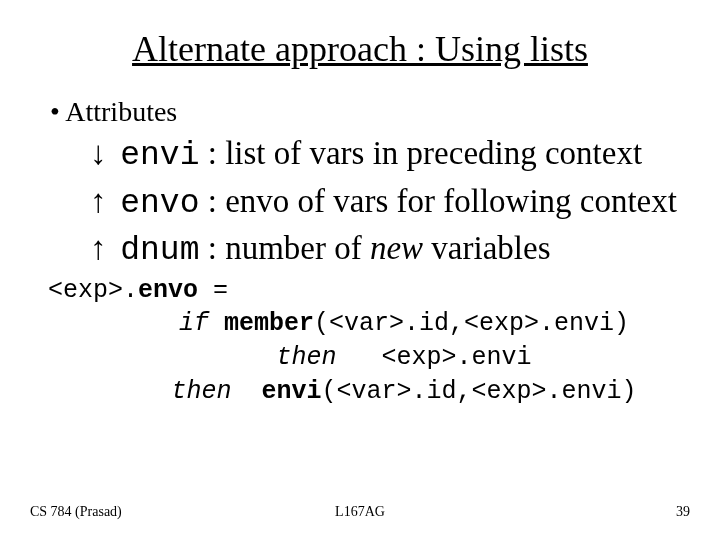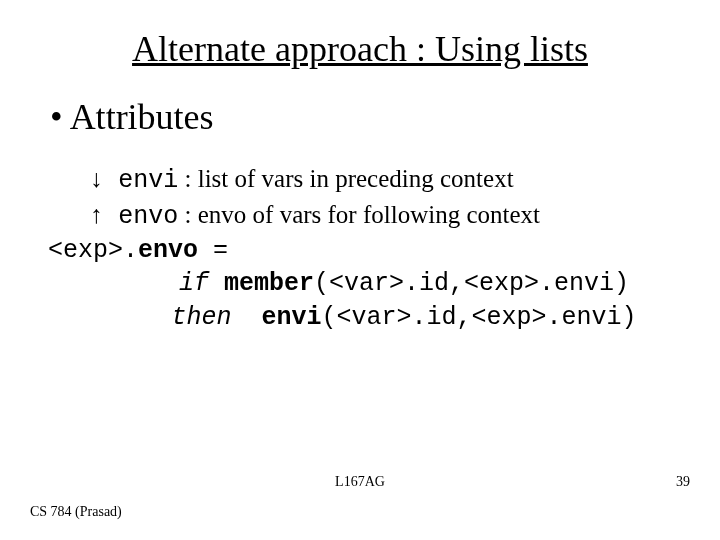--- a/index.html
+++ b/index.html
@@ -19,25 +19,25 @@
     width: 100%;
     height: 100%;
   }
   .title {
     text-align: center;
     font-size: 36px;
     text-decoration: underline;
     margin: 8px 0 26px 0;
   }
   .bullet-main {
-    font-size: 36px;
-    margin: 0 0 24px 20px;
+    font-size: 28px;
+    margin: 0 0 3px 20px;
   }
   .sub {
-    font-size: 25px;
+    font-size: 33px;
     margin-left: 60px;
     line-height: 1.35;
   }
   .sub .arrow {
     font-family: "Wingdings", sans-serif;
     display: inline-block;
     width: 22px;
   }
   .mono {
     font-family: "Courier New", monospace;
@@ -59,45 +59,50 @@
   .bold { font-weight: bold; }
   .footer {
     position: absolute;
     bottom: 20px;
     left: 0;
     width: 100%;
     font-size: 14px;
     padding: 0 30px;
     box-sizing: border-box;
   }
-  .footer .fl { float: left; margin-top: 30px; }
+  .footer .fl { float: left; }
   .footer .fc { position: absolute; left: 50%; transform: translateX(-50%); }
   .footer .fr { float: right; }
 </style>
 </head>
 <body>
 
 <div class="slide">
   <div class="title">Alternate approach : Using lists</div>
 
   <div class="bullet-main">• <span>Attributes</span></div>
 
   <div class="sub">
     <span class="arrow">↓</span>
     <span class="mono">envi</span><span> : list of vars in preceding context</span>
   </div>
   <div class="sub">
     <span class="arrow">↑</span>
     <span class="mono">envo</span><span> : envo of vars for following context</span>
   </div>
+  <div class="sub">
+    <span class="arrow">↑</span>
+    <span class="mono">dnum</span><span> : number of </span><span class="ital">new</span><span> variables</span>
+  </div>
 
 
   <div class="codeblock">
     <div><span>&lt;exp&gt;.</span><span class="bold">envo</span><span> =</span></div>
     <div class="l2"><span class="kw">if</span> <span class="bold">member</span><span>(&lt;var&gt;.id,&lt;exp&gt;.envi)</span></div>
+    <div class="l2"><span class="kw">then</span>&nbsp;&nbsp;&nbsp;<span>&lt;exp&gt;.envi</span></div>
     <div class="l2"><span class="kw">then</span>&nbsp;&nbsp;<span class="bold">envi</span><span>(&lt;var&gt;.id,&lt;exp&gt;.envi)</span></div>
   </div>
 
   <div class="footer">
     <span class="fl">CS 784 (Prasad)</span>
     <span class="fc">L167AG</span>
     <span class="fr">39</span>
   </div>
 </div>
 

